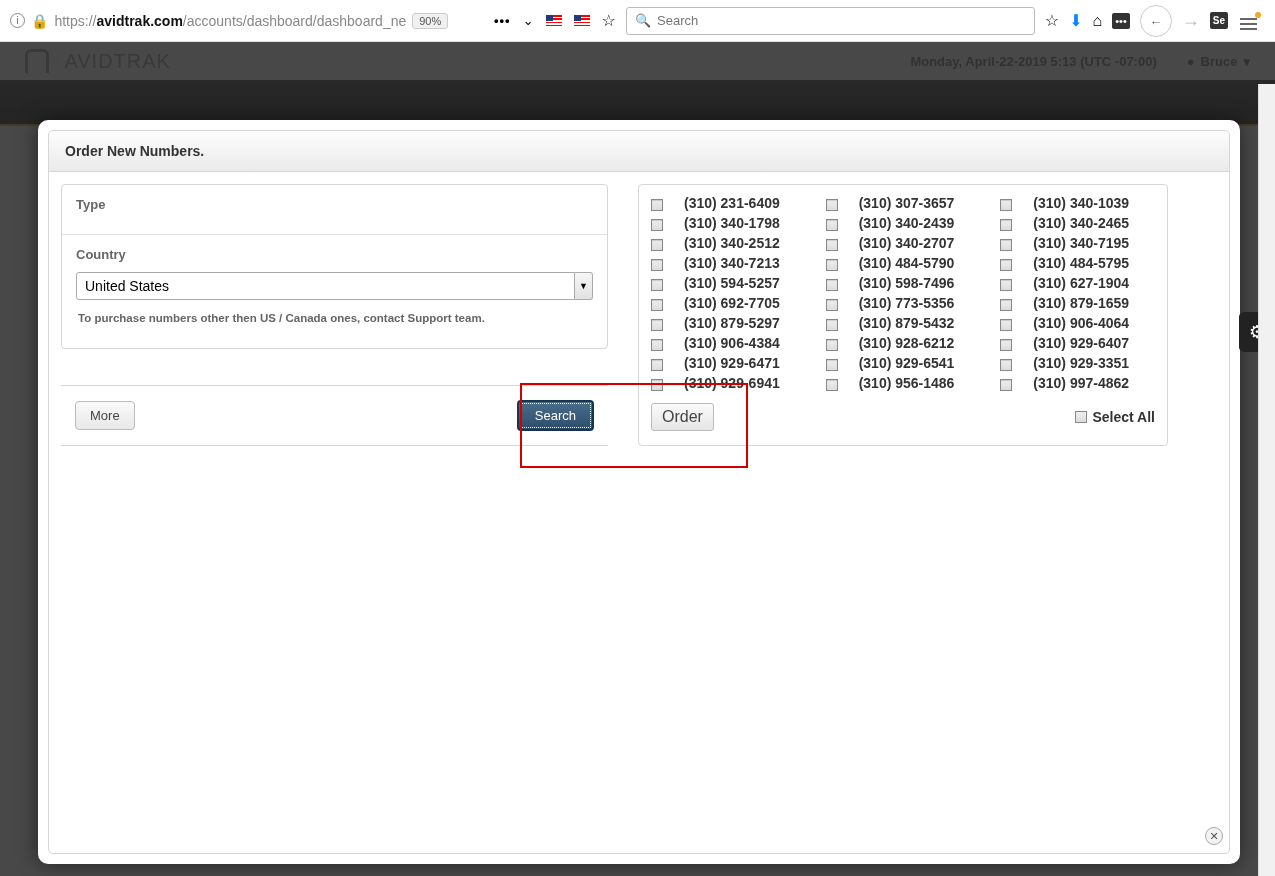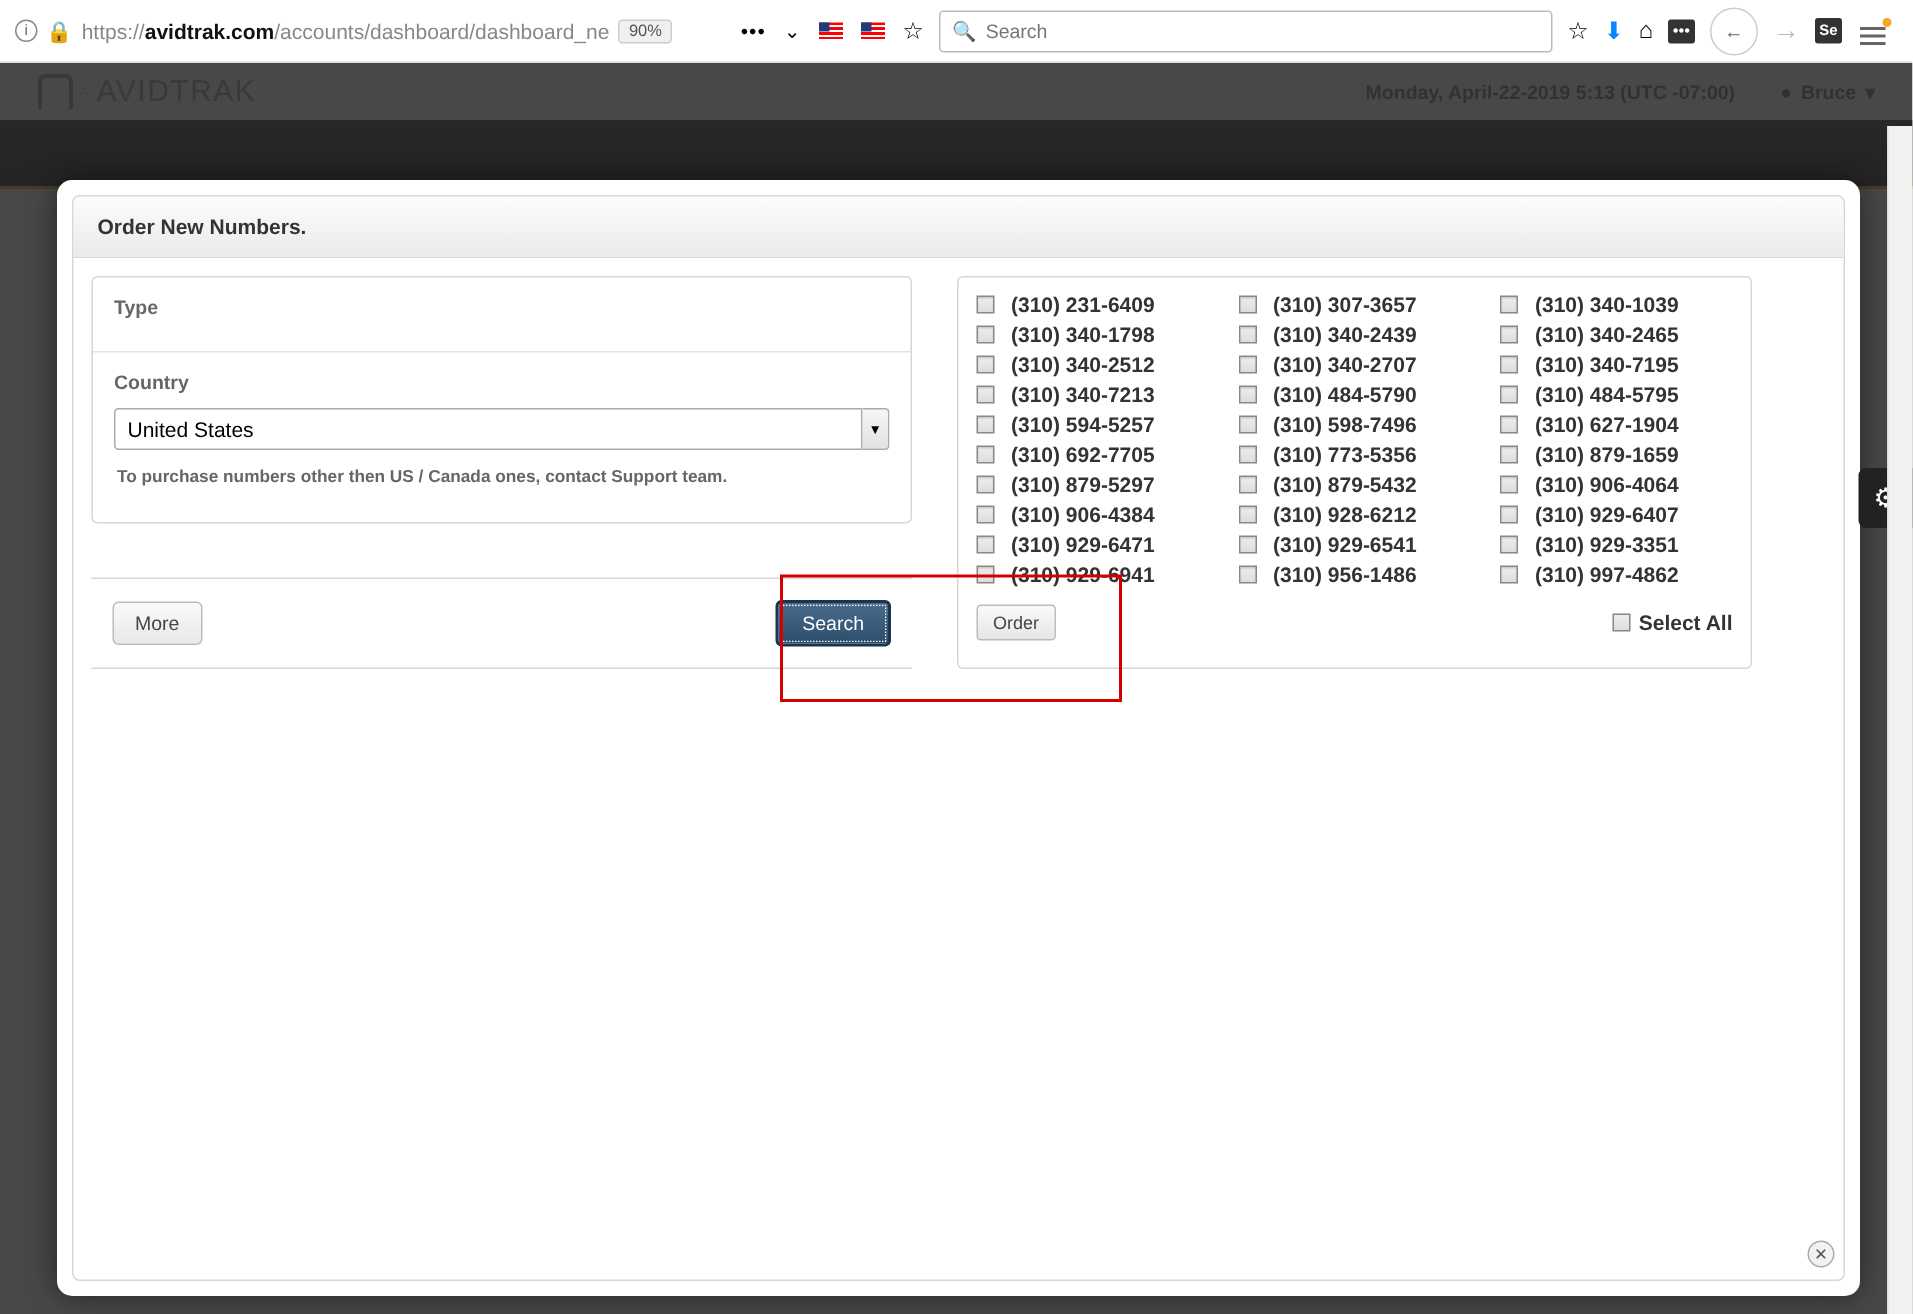--- a/index.html
+++ b/index.html
@@ -48,24 +48,24 @@
 .select-wrap input { flex: 1; border: 1px solid #aaa; border-radius: 3px 0 0 3px; padding: 5px 8px; font-size: 14px; }
 .select-wrap .dd-btn { width: 18px; border: 1px solid #aaa; border-left: none; border-radius: 0 3px 3px 0; background: linear-gradient(#f6f6f6,#e2e2e2); display:flex; align-items:center; justify-content:center; font-size:9px; }
 .purchase-note { font-weight: bold; color: #666; font-size: 11.5px; margin-top: 12px; padding: 0 2px 12px; }
 
 .btn-row { border-top: 1px solid #d6d6d6; border-bottom: 1px solid #d6d6d6; margin-top: 36px; padding: 14px 14px; display: flex; align-items: center; justify-content: space-between; position: relative; }
 .btn-gray { background: linear-gradient(#fafafa,#e8e8e8); border: 1px solid #bcbcbc; border-radius: 4px; padding: 6px 14px; font-size: 13px; color: #444; cursor: pointer; }
 .btn-search { background: linear-gradient(#4a6d8c,#2d4d6b); border: 2px solid #1a3450; border-radius: 4px; padding: 6px 16px; font-size: 13px; color: #fff; cursor: pointer; outline: 1px dotted #fff; outline-offset: -4px; }
 .red-highlight { position: absolute; border: 2px solid #d40000; left: 459px; top: -3px; width: 228px; height: 85px; pointer-events: none; }
 
 .numbers-grid { display: grid; grid-template-columns: repeat(3, 1fr); gap: 4px 20px; }
-.num-item { display: flex; align-items: center; gap: 11px; font-size: 14px; font-weight: bold; color: #333; white-space: nowrap; }
+.num-item { display: flex; align-items: flex-end; gap: 21px; font-size: 14px; font-weight: bold; color: #333; white-space: nowrap; }
 .num-item input { appearance: none; width: 12px; height: 12px; border: 1px solid #888; background: linear-gradient(#eee,#ddd); box-shadow: inset 0 1px 1px rgba(0,0,0,0.15); }
 .results-footer { display:flex; justify-content:space-between; align-items:center; margin-top:12px; }
-.order-btn { background: linear-gradient(#fafafa,#e6e6e6); border:1px solid #bbb; border-radius:3px; padding:4px 10px; font-size:12px; color:#444; }
+.order-btn { background: linear-gradient(#fafafa,#e6e6e6); border:1px solid #bbb; border-radius:3px; padding:4px 10px; font-size:16px; color:#444; }
 .select-all { font-size:14px; font-weight:bold; color:#333; display:flex; align-items:center; gap:5px; }
 .select-all input { appearance: none; width: 12px; height: 12px; border: 1px solid #888; background: linear-gradient(#eee,#ddd); }
 
 .close-x { position:absolute; right:6px; bottom:8px; width:18px; height:18px; border-radius:50%; border:1px solid #aaa; background:#f2f2f2; display:flex; align-items:center; justify-content:center; font-size:11px; color:#555; cursor:pointer; }
 
 .gear-tab { position:absolute; right:0; top:270px; width:36px; height:40px; background:#222; border-radius:5px 0 0 5px; display:flex; align-items:center; justify-content:center; color:#fff; font-size:18px; }
 .scrollbar { position:absolute; right:0; top:42px; bottom:0; width:17px; background:#f1f1f1; border-left:1px solid #ddd; }
 
 .lock-ic { color:#4caf50; font-size:14px; }
 .info-ic { display:inline-flex; width:15px; height:15px; border:1px solid #888; border-radius:50%; align-items:center; justify-content:center; font-size:10px; color:#666; }

